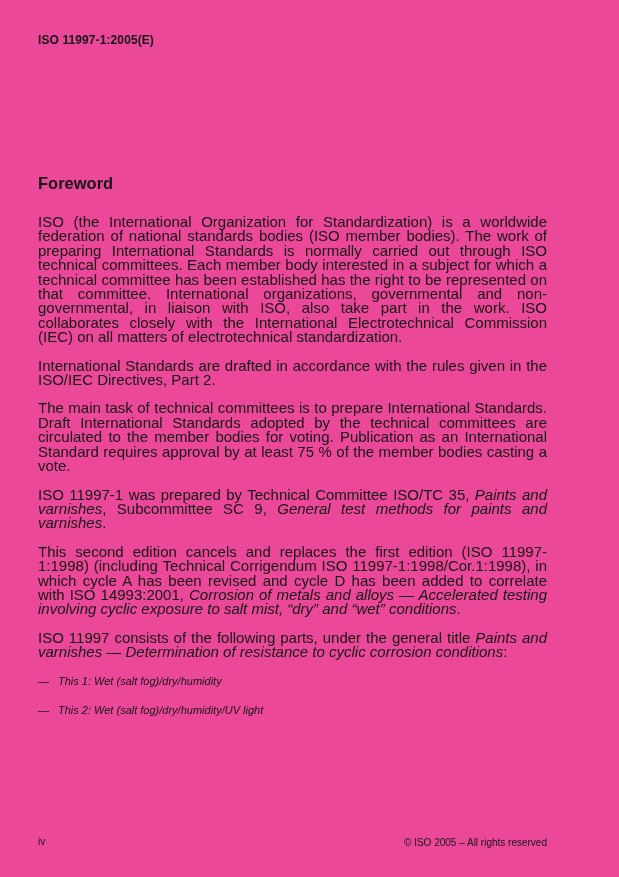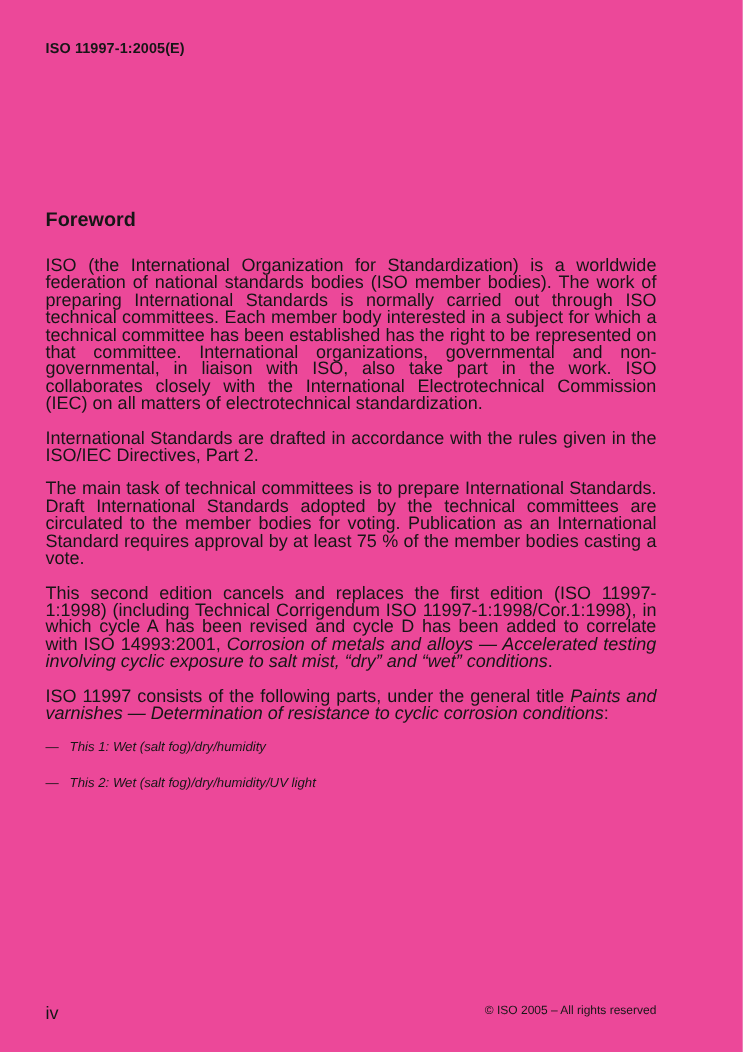--- a/index.html
+++ b/index.html
@@ -46,21 +46,21 @@
     line-height: 14.4px;
     margin: 5px 0 15px 0;
   }
   .list-item .marker { width: 20px; flex: none; }
   .list-item .li-text { flex: 1; }
   .para i, .li-text i { font-style: italic; }
   .footer-left {
     position: absolute;
     left: 38px;
     top: 836px;
-    font-size: 15px;
+    font-size: 10px;
   }
   .footer-right {
     position: absolute;
     right: 72px;
     top: 837px;
     font-size: 10px;
     text-align: center;
   }
 </style>
 </head>
@@ -68,20 +68,21 @@
 
 <div class="page">
   <div class="running-header">ISO 11997-1:2005(E)</div>
 
   <div class="content">
     <h1 class="foreword-title">Foreword</h1>
     <div id="doc-body">
         <p class="para"><span>ISO (the International Organization for Standardization) is a worldwide federation of national standards bodies (ISO member bodies). The work of preparing International Standards is normally carried out through ISO technical committees. Each member body interested in a subject for which a technical committee has been established has the right to be represented on that committee. International organizations, governmental and non-governmental, in liaison with ISO, also take part in the work. ISO collaborates closely with the International Electrotechnical Commission (IEC) on all matters of electrotechnical standardization.</span></p>
         <p class="para"><span>International Standards are drafted in accordance with the rules given in the ISO/IEC Directives, Part 2.</span></p>
         <p class="para"><span>The main task of technical committees is to prepare International Standards. Draft International Standards adopted by the technical committees are circulated to the member bodies for voting. Publication as an International Standard requires approval by at least 75 % of the member bodies casting a vote.</span></p>
+        <p class="para"><span>ISO 11997-1 was prepared by Technical Committee ISO/TC 35, </span><i>Paints and varnishes</i><span>, Subcommittee SC 9, </span><i>General test methods for paints and varnishes</i><span>.</span></p>
         <p class="para"><span>This second edition cancels and replaces the first edition (ISO 11997-1:1998) (including Technical Corrigendum ISO 11997-1:1998/Cor.1:1998), in which cycle A has been revised and cycle D has been added to correlate with ISO 14993:2001, </span><i>Corrosion of metals and alloys — Accelerated testing involving cyclic exposure to salt mist, “dry” and “wet” conditions</i><span>.</span></p>
         <p class="para"><span>ISO 11997 consists of the following parts, under the general title </span><i>Paints and varnishes — Determination of resistance to cyclic corrosion conditions</i><span>:</span></p>
         <div class="list-item">
           <span class="marker">—</span>
           <span class="li-text"><i>This 1: Wet (salt fog)/dry/humidity</i></span>
         </div>
         <div class="list-item">
           <span class="marker">—</span>
           <span class="li-text"><i>This 2: Wet (salt fog)/dry/humidity/UV light</i></span>
         </div>

